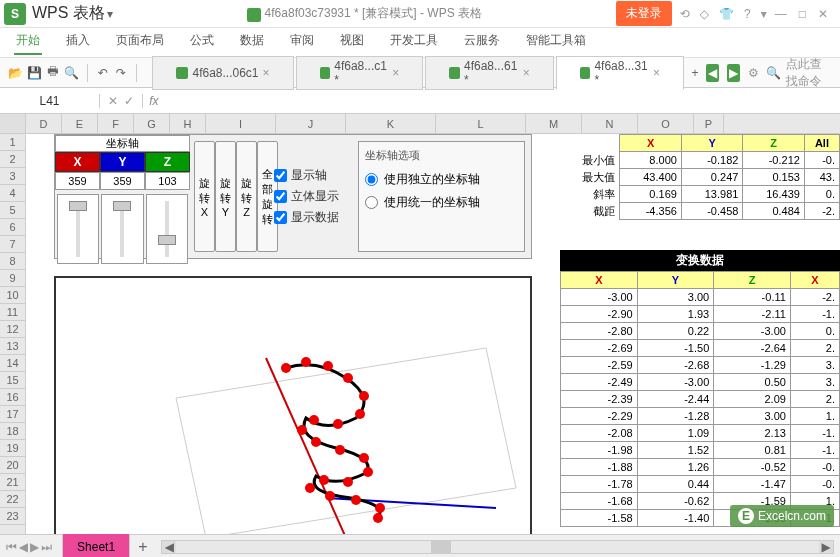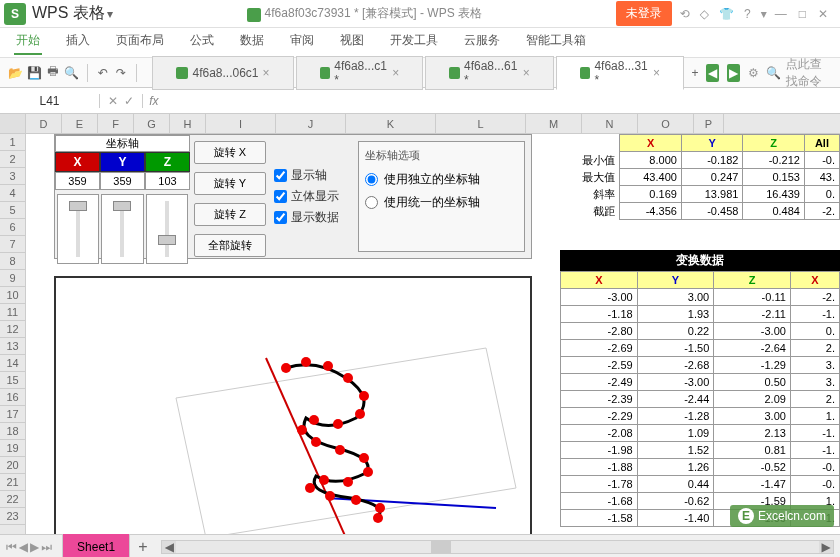--- a/index.html
+++ b/index.html
@@ -58,21 +58,21 @@
 .axis-cells .ax { flex: 1; text-align: center; color: #fff; font-weight: bold; border: 1px solid #333; padding: 2px 0; }
 .ax-x { background: #c00; }
 .ax-y { background: #00c; }
 .ax-z { background: #090; }
 .axis-vals { display: flex; }
 .axis-vals .av { flex: 1; text-align: center; border: 1px solid #999; background: #fff; padding: 2px 0; font-size: 11px; }
 .sliders { display: flex; margin-top: 4px; gap: 2px; padding: 0 2px; }
 .sliders .slider { flex: 1; height: 70px; background: #fff; border: 1px solid #999; position: relative; }
 .sliders .slider .track { position: absolute; left: 50%; top: 6px; bottom: 6px; width: 4px; background: #ddd; transform: translateX(-50%); }
 .sliders .slider .thumb { position: absolute; left: 50%; transform: translateX(-50%); width: 18px; height: 10px; background: #ccc; border: 1px solid #888; }
-.ctrl-mid { width: 80px; padding: 6px 4px; display: flex; flex-direction: column; gap: 8px; }
+.ctrl-mid { width: 80px; padding: 6px 4px; display: flex; }
 .ctrl-mid button { padding: 3px 4px; background: #f8f8f8; border: 1px solid #999; border-radius: 2px; font-size: 11px; cursor: pointer; }
 .ctrl-opts { width: 86px; padding: 8px 4px; display: flex; flex-direction: column; gap: 4px; font-size: 11px; color: #333; justify-content: center; }
 .ctrl-opts label { display: flex; align-items: center; gap: 4px; }
 .ctrl-right { flex: 1; margin: 6px 6px 6px 2px; border: 1px solid #999; background: #f8f8f8; padding: 6px; }
 .ctrl-right .grp-title { color: #555; margin-bottom: 8px; font-size: 11px; }
 .ctrl-right label { display: flex; align-items: center; gap: 6px; font-size: 11px; margin-bottom: 6px; }
 
 
 .chart3d { position: absolute; top: 162px; left: 28px; width: 478px; height: 260px; background: #fff; border: 2px solid #333; overflow: hidden; }
 
@@ -388,21 +388,21 @@
         </tr>
         </tbody>
           <tbody id="trans-body">
             <tr>
               <td>-3.00</td>
     <td>3.00</td>
     <td>-0.11</td>
     <td>-2.</td>
             </tr>
             <tr>
-              <td>-1.18</td>
+              <td>-2.90</td>
     <td>1.93</td>
     <td>-2.11</td>
     <td>-1.</td>
             </tr>
             <tr>
               <td>-2.80</td>
     <td>0.22</td>
     <td>-3.00</td>
     <td>0.</td>
             </tr>

